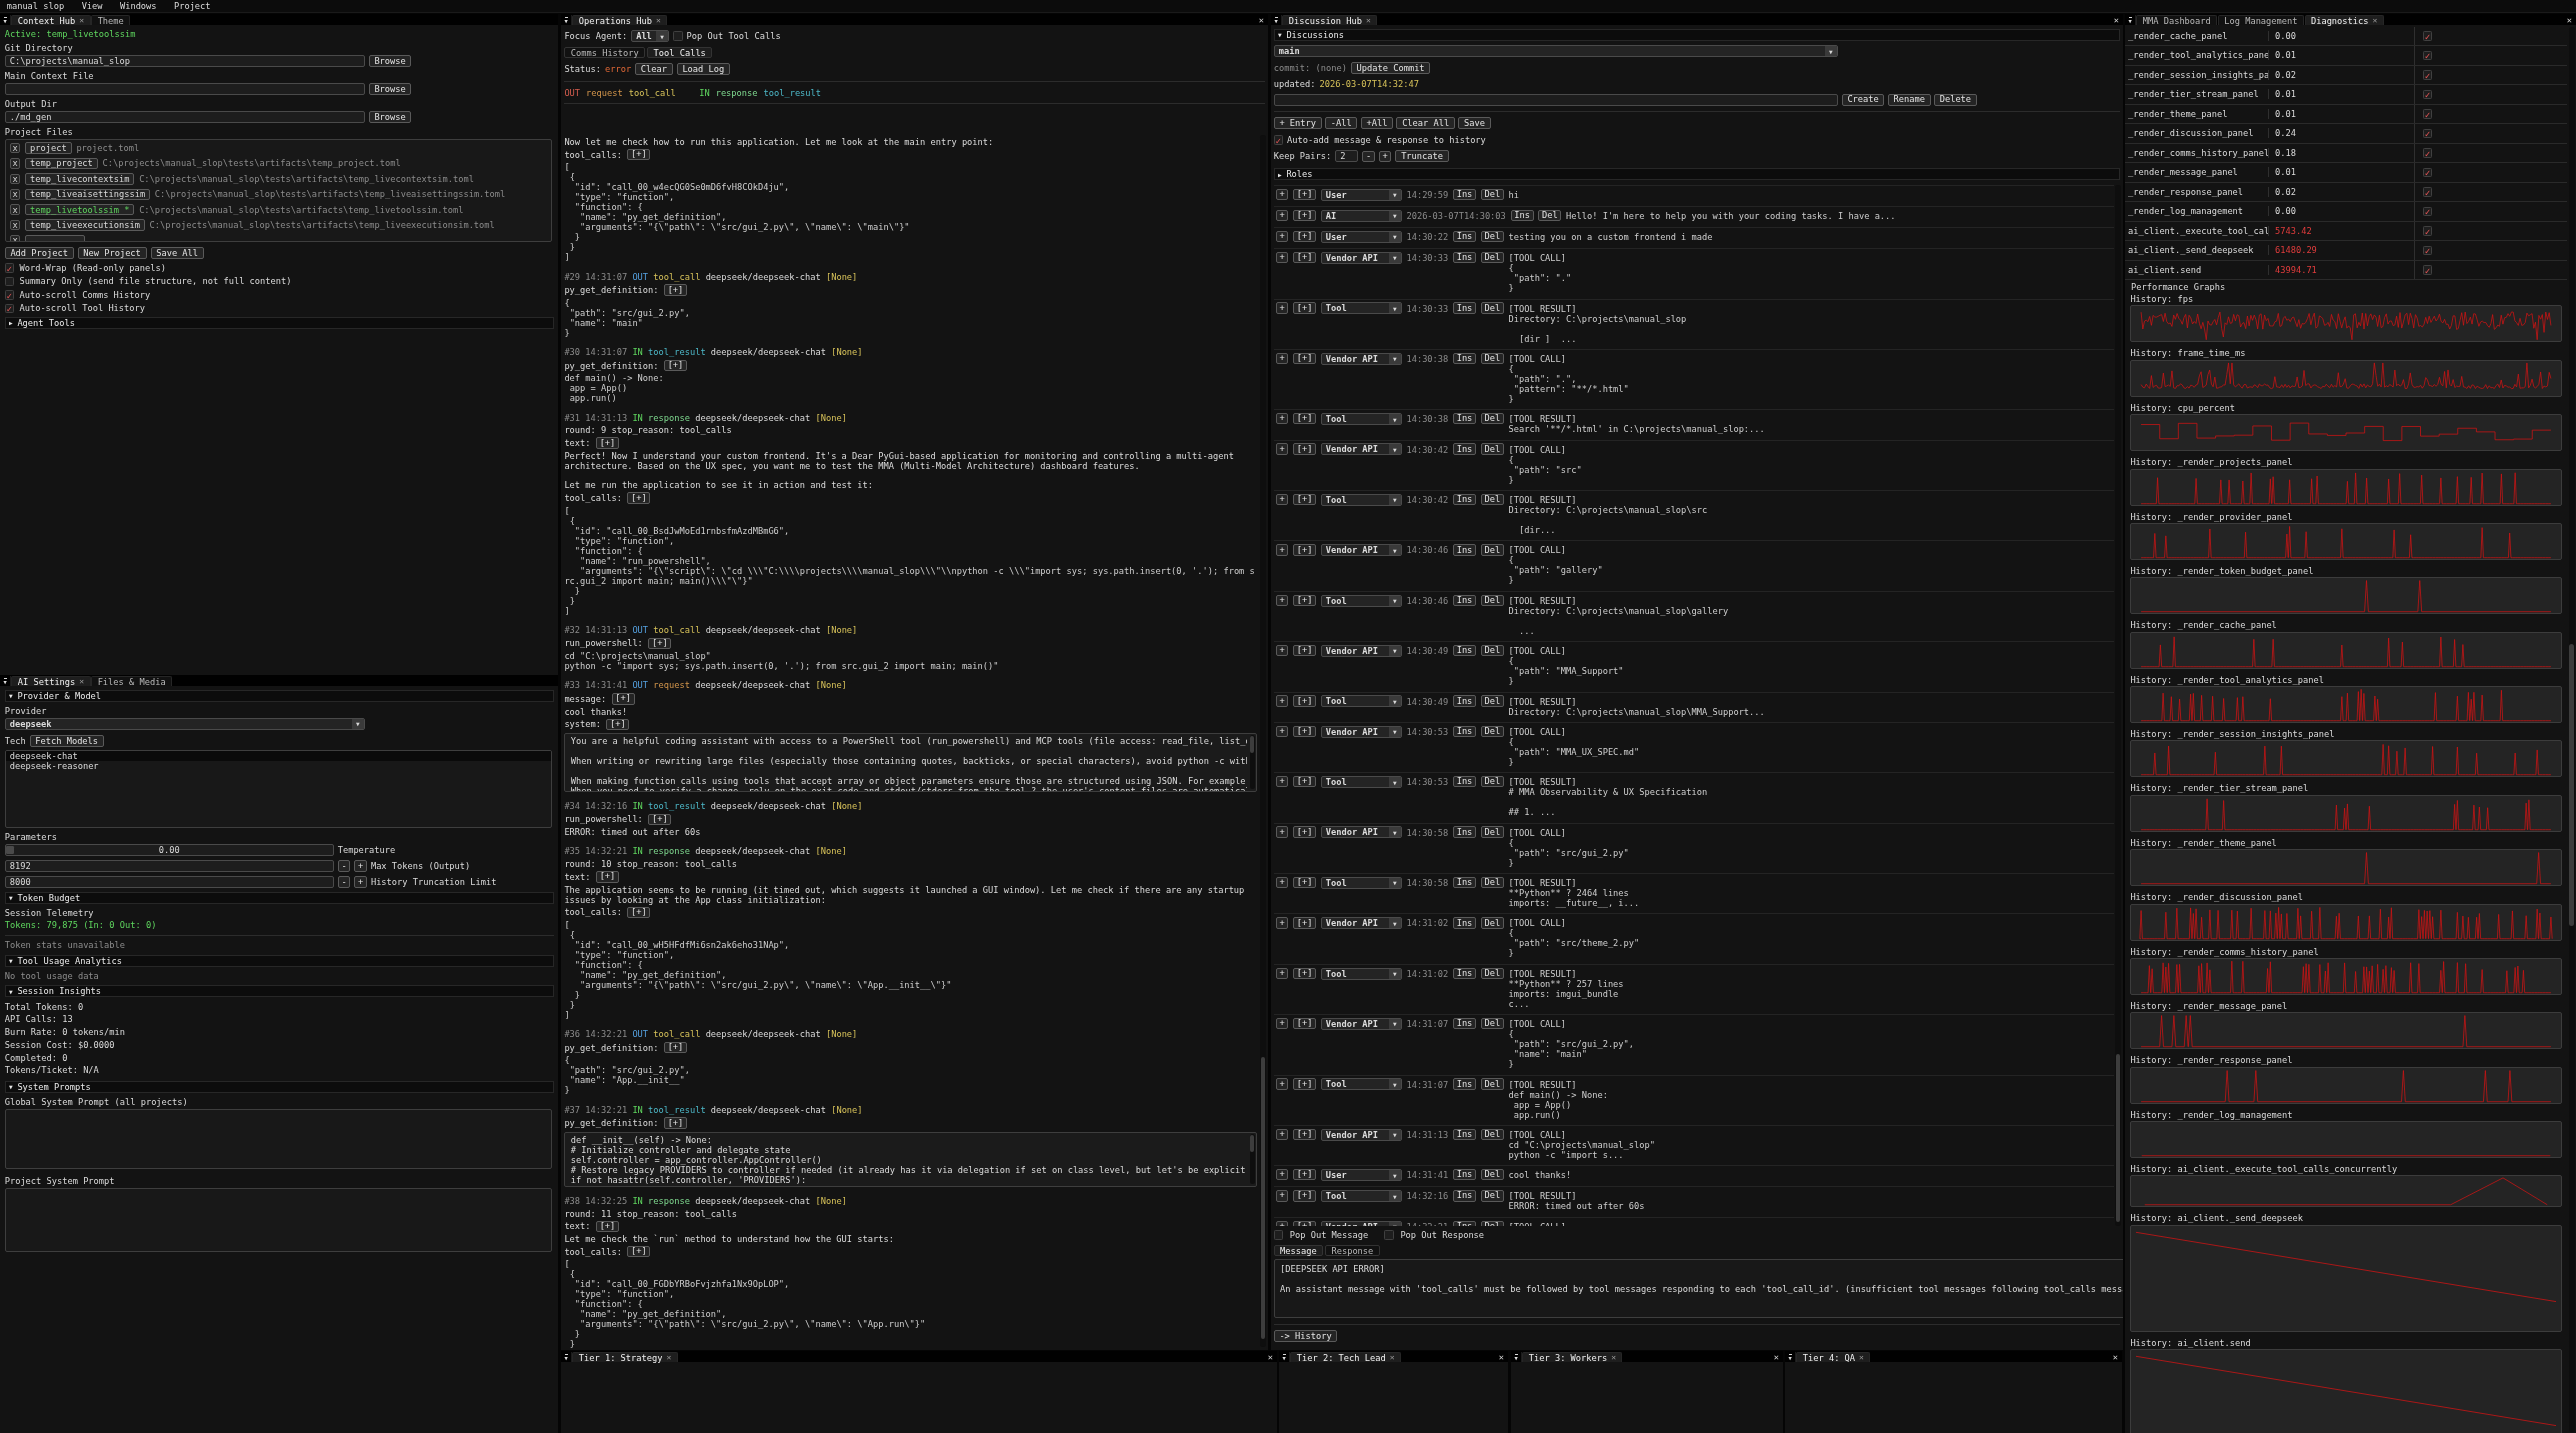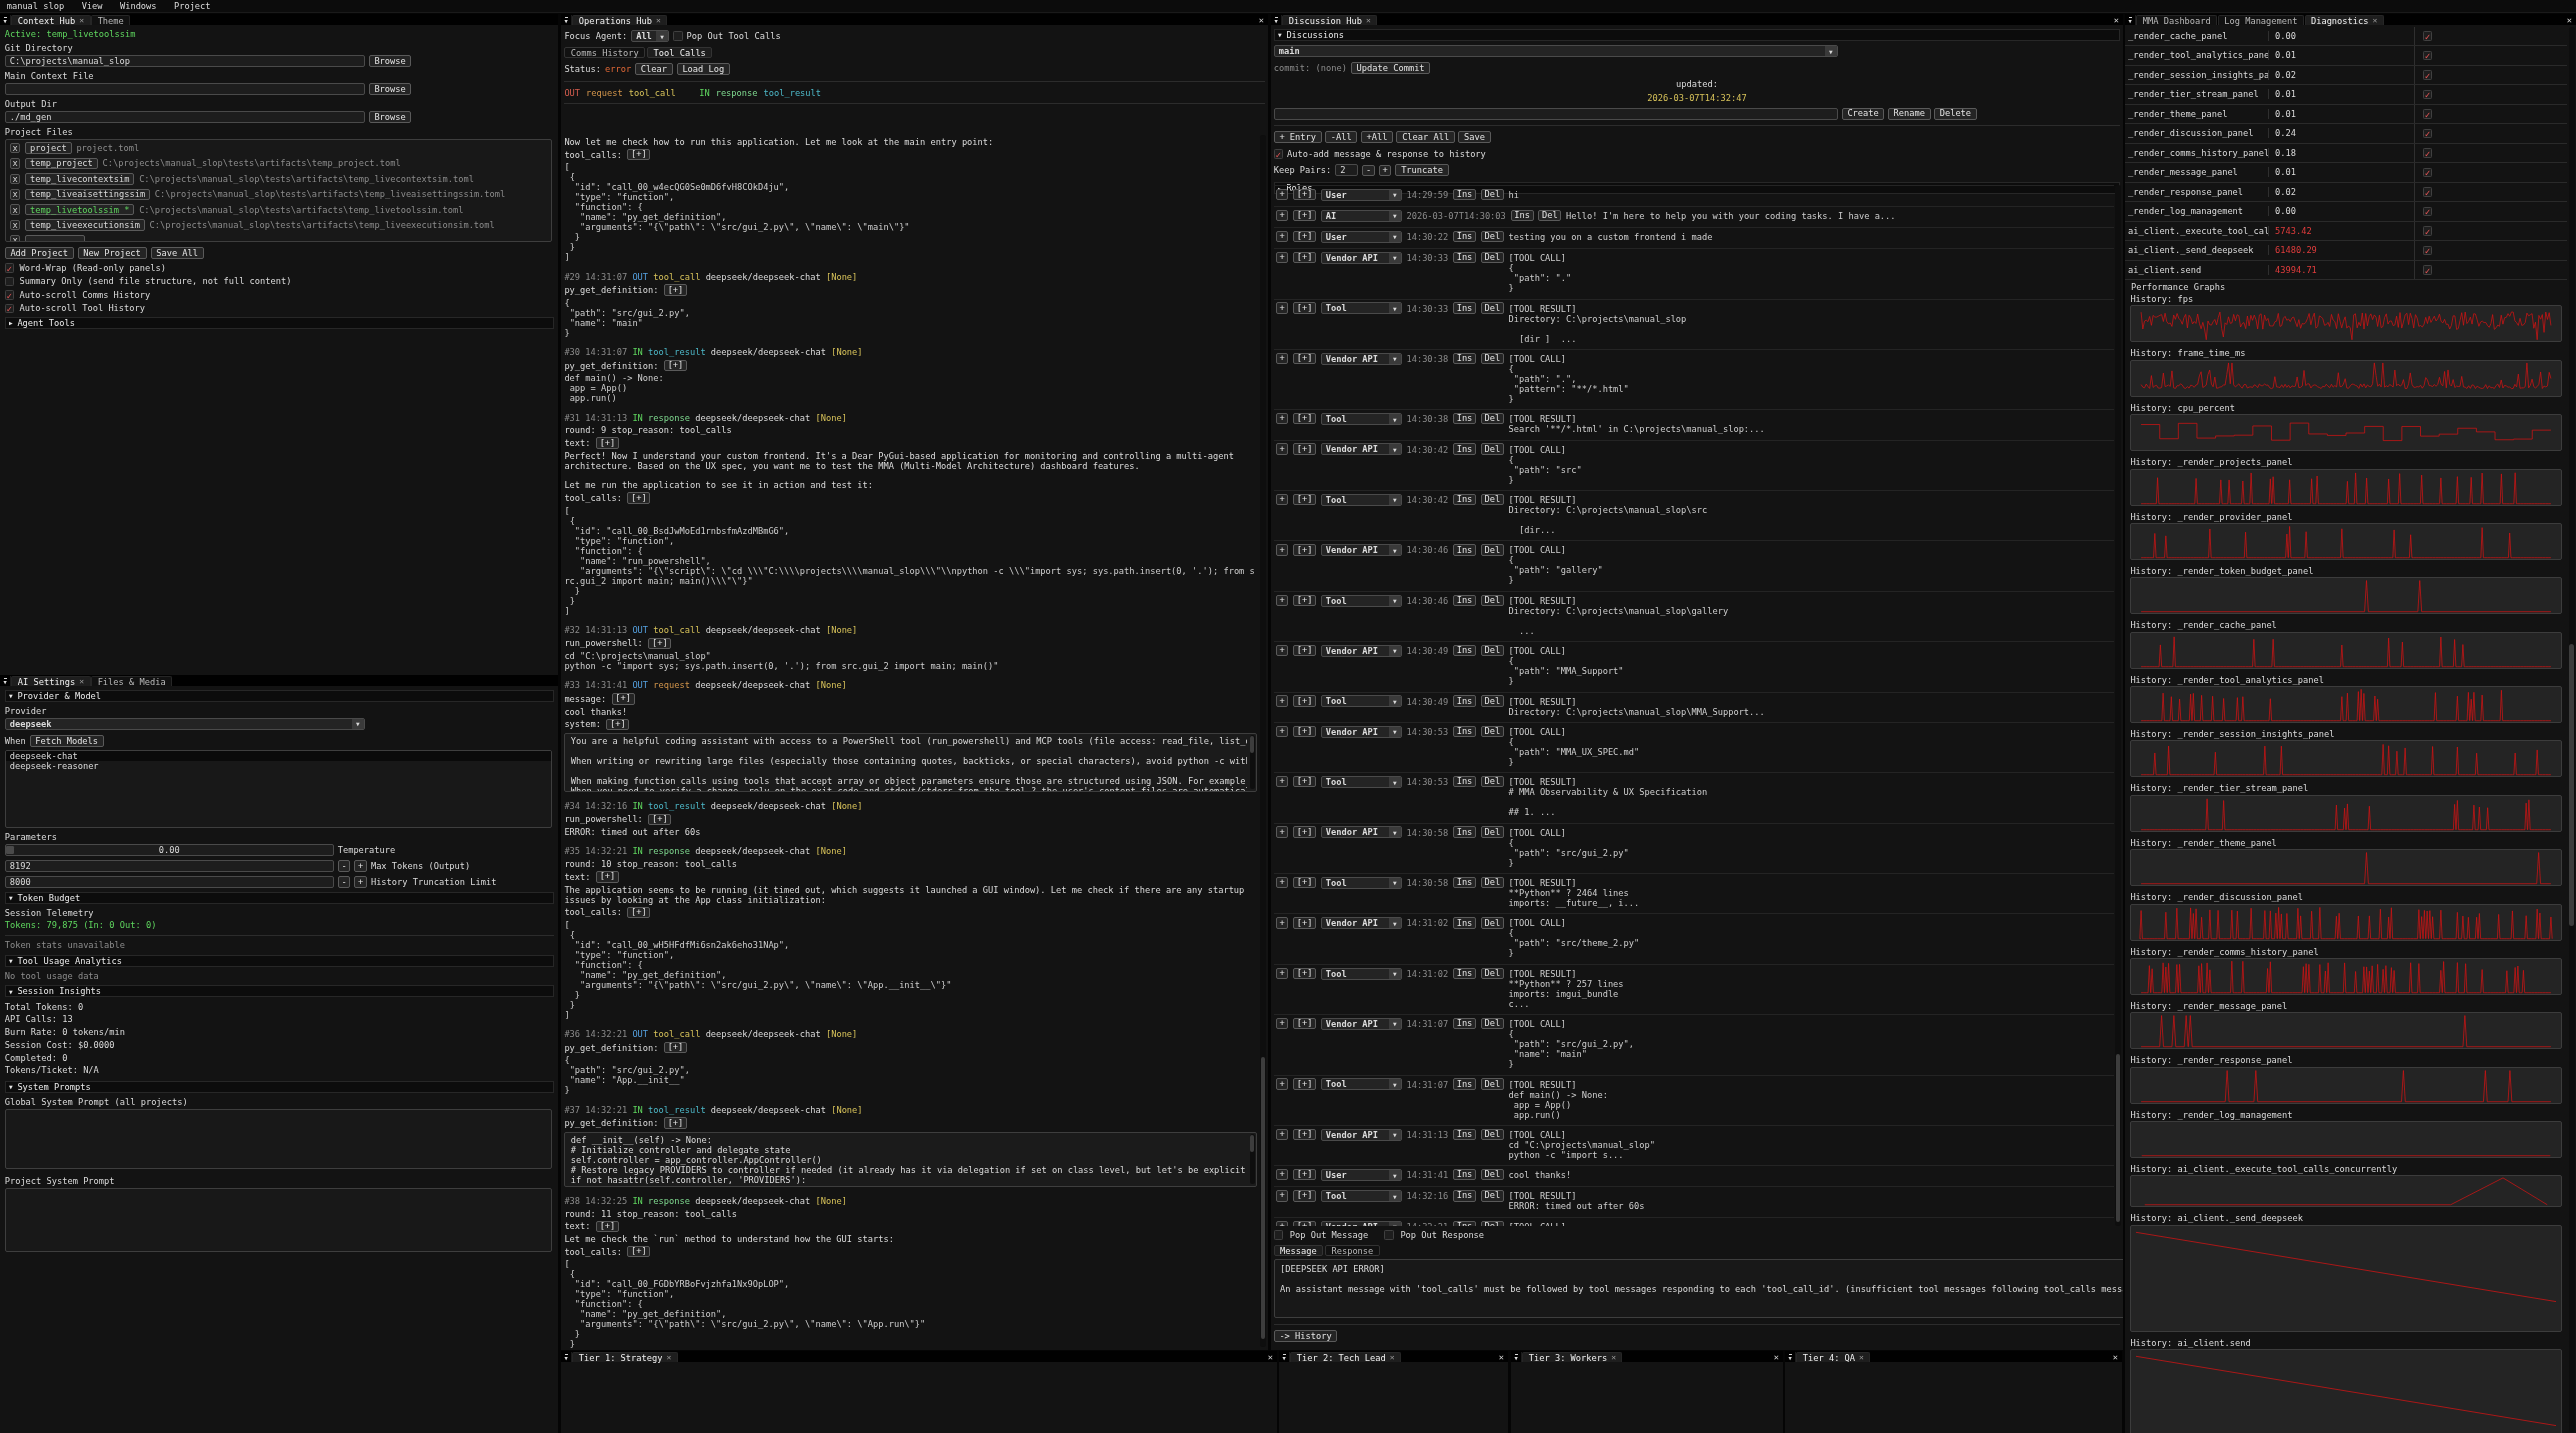--- a/index.html
+++ b/index.html
@@ -218,21 +218,21 @@
         <div class="hdrbar">
           <span class="arrow">▼</span>
           <span>Provider &amp; Model</span>
         </div>
         <div class="lbl">Provider</div>
         <div class="combo" style="width:360px;">
           <span>deepseek</span>
             <span class="arr">▼</span>
         </div>
         <div class="row" style="margin-top:5.4px;">
-          <span>When</span>
+          <span>Tech</span>
           <span class="btn">Fetch Models</span>
         </div>
         <div class="frame" id="modellist" style="width:547px;height:78px;margin-top:2.7px;">
             <div class="lrow sel">deepseek-chat</div>
             <div class="lrow">deepseek-reasoner</div>
           </div>
         <div class="lbl">Parameters</div>
         <div class="row">
           <div class="input" style="width:329px;justify-content:center;position:relative;">
             <span style="position:absolute;left:0.7px;top:0.7px;bottom:0.7px;width:8px;background:#4a4a4a;border-radius:1.3px;"></span>
@@ -512,21 +512,21 @@
         <span>Discussions</span>
       </div>
       <div class="combo" style="width:564px;margin-top:4.7px;">
         <span>main</span>
           <span class="arr">▼</span>
       </div>
       <div class="row" style="margin-top:4.7px;">
         <span class="dim">commit: (none)</span>
         <span class="btn">Update Commit</span>
       </div>
-      <div class="row" style="margin-top:4.7px;flex-direction:column;">
+      <div class="row" style="margin-top:4.7px;">
         <span>updated:</span>
         <span class="yellow">2026-03-07T14:32:47</span>
       </div>
       <div class="row" style="margin-top:4.7px;">
         <div class="input" style="width:564px;"></div>
         <span id="namebtns" class="row" style="gap:3.4px;">
             <span class="btn">Create</span>
             <span class="btn">Rename</span>
             <span class="btn">Delete</span>
           </span>

